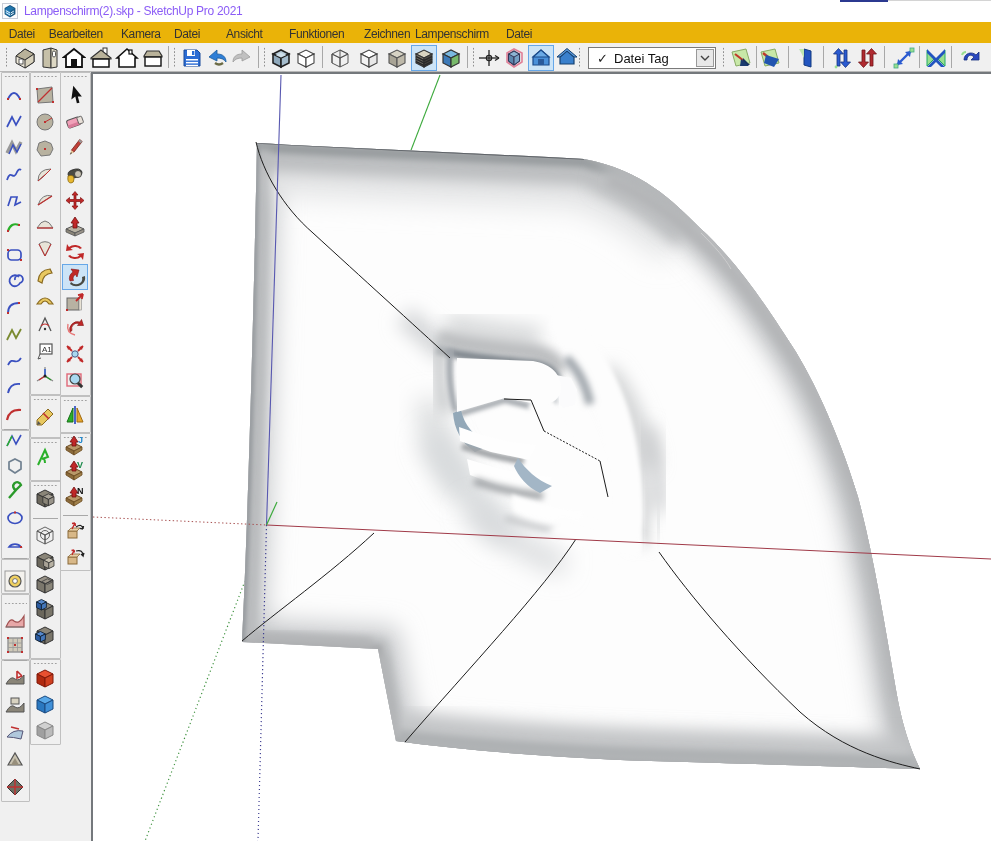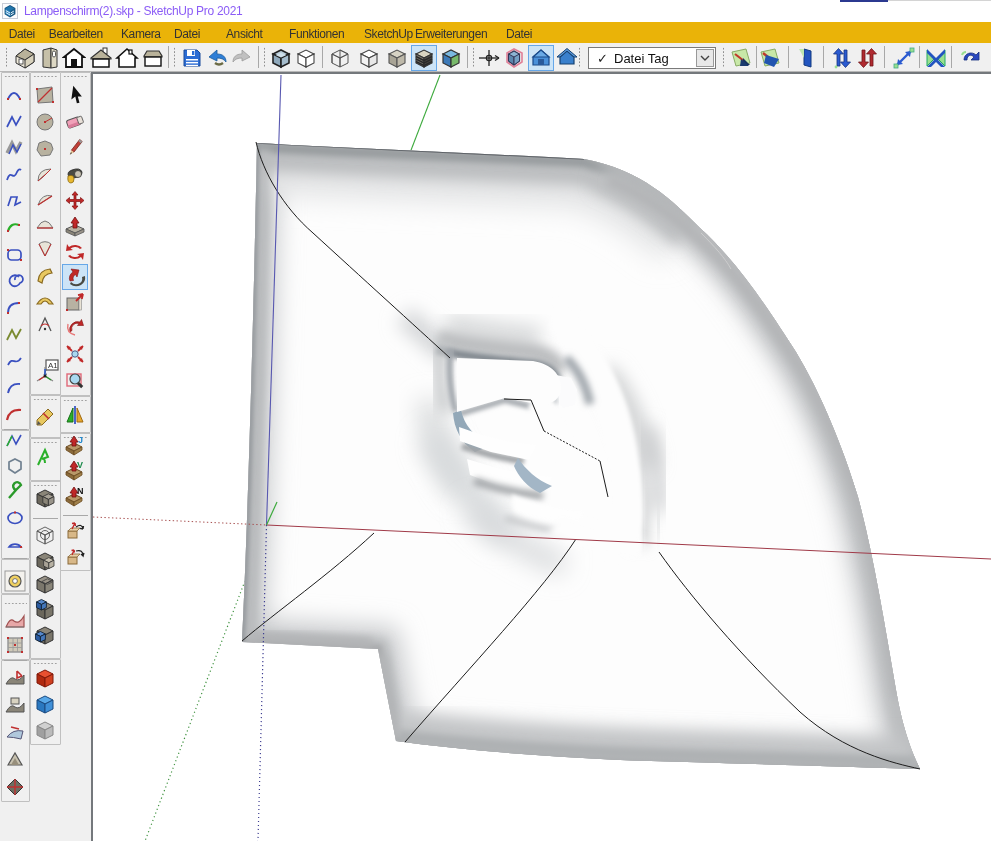--- a/index.html
+++ b/index.html
@@ -30,22 +30,22 @@
       </svg></div>
     <div id="titletext">Lampenschirm(2).skp - SketchUp Pro 2021</div>
   </div>
 <div id="menubar">
     <span style="left:8.7px">Datei</span>
     <span style="left:48.8px">Bearbeiten</span>
     <span style="left:121px">Kamera</span>
     <span style="left:174px">Datei</span>
     <span style="left:226px">Ansicht</span>
     <span style="left:289px">Funktionen</span>
-    <span style="left:364px">SketchUp</span>
-    <span style="left:415px">Erweiterungen</span>
+    <span style="left:364px">Zeichnen</span>
+    <span style="left:415px">Lampenschirm</span>
     <span style="left:506px">Datei</span>
   </div>
 <div id="toolbar"></div>
 <div class="grip" style="left:5px"></div>
 <div class="tbi" style="left:12.5px;top:46px;width:24px;height:24px;"><svg width="24" height="24" viewBox="0 0 24 24" style="">
       <g>
         <polygon points="3,10 12,3 21,8 21,16 12,22 3,17" fill="#efeadb" stroke="#333" stroke-width="1"></polygon>
         <polygon points="3,10 12,3 21,8 12,14" fill="#b9b29a" stroke="#333" stroke-width="1"></polygon>
         <polygon points="12,14 21,8 21,16 12,22" fill="#d8d2bd" stroke="#333" stroke-width="1"></polygon>
         <rect x="6" y="13" width="4" height="5" fill="#fff" stroke="#333" stroke-width="0.8"></rect>
@@ -430,21 +430,21 @@
       <path d="M5,17 Q6,6 17,5 L19,9 Q10,10 9,19 Z" fill="#e8c860" stroke="#8a6a20" stroke-width="1.2"></path>
     </svg></div>
 <div class="abs" style="left:33px;top:288px;width:24px;height:24px;"><svg width="24" height="24" viewBox="0 0 24 24" style="">
       <path d="M4,16 Q12,4 20,16 L16,16 Q12,10 8,16 Z" fill="#e8c860" stroke="#8a6a20" stroke-width="1.2"></path>
     </svg></div>
 <div class="abs" style="left:33px;top:313px;width:24px;height:24px;"><svg width="24" height="24" viewBox="0 0 24 24" style="">
       <path d="M6,18 L12,5 L18,18" fill="none" stroke="#555" stroke-width="1.3"></path>
       <path d="M8,13 a5,5 0 0,1 8,0" fill="none" stroke="#c03030" stroke-width="1.2"></path>
       <circle cx="12" cy="16" r="1.2" fill="#333"></circle>
     </svg></div>
-<div class="abs" style="left:39px;top:339px;width:24px;height:24px;margin-top:16px;"><svg width="24" height="24" viewBox="0 0 24 24" style="">
+<div class="abs" style="left:33px;top:339px;width:24px;height:24px;"><svg width="24" height="24" viewBox="0 0 24 24" style="">
       <rect x="7" y="5" width="12" height="10" fill="#fff" stroke="#555" stroke-width="1.2"></rect>
       <text x="9" y="13" font-size="8" fill="#333" font-family="Liberation Sans">A1</text>
       <path d="M7,15 L5,20 l3,-1" fill="none" stroke="#555" stroke-width="1"></path>
     </svg></div>
 <div class="abs" style="left:33px;top:364px;width:24px;height:24px;"><svg width="24" height="24" viewBox="0 0 24 24" style="">
       <path d="M12,12 L12,3 M12,12 L4,17 M12,12 L20,17" stroke="#888" stroke-width="1.2"></path>
       <path d="M12,12 L12,5" stroke="#2255d0" stroke-width="1.4"></path>
       <path d="M12,12 L6,16" stroke="#c03030" stroke-width="1.4"></path>
       <path d="M12,12 L18,16" stroke="#2a9a2a" stroke-width="1.4"></path>
       <circle cx="12" cy="12" r="1.5" fill="#222"></circle>

